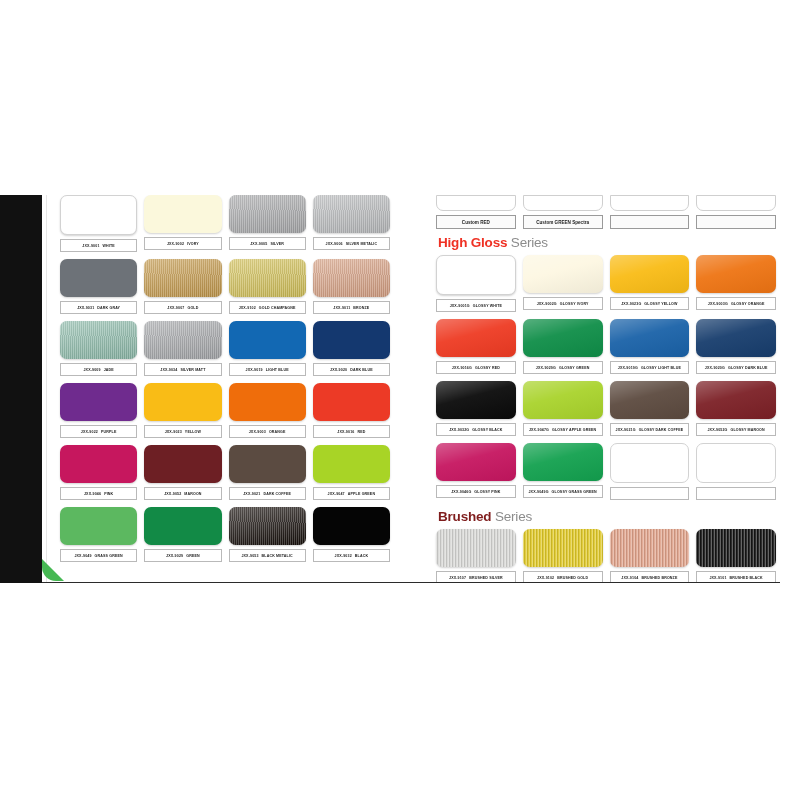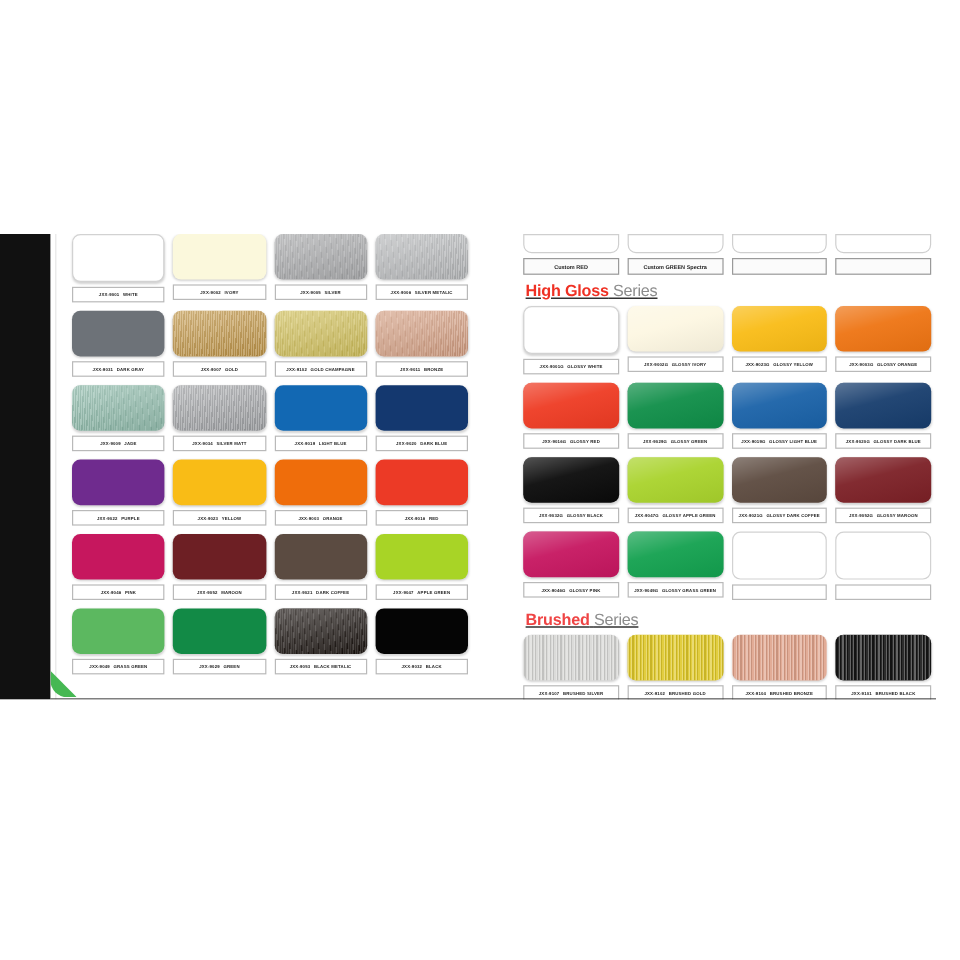--- a/index.html
+++ b/index.html
@@ -137,24 +137,23 @@
     margin-bottom:4px;
   }
 
   
   .series-heading{
     font-size:13.5px;
     font-weight:bold;
     letter-spacing:-.2px;
     margin:2px 0 5px 2px;
     white-space:nowrap;
-    text-decoration:underline;
   }
   .series-heading .accent-gloss{color:#ef3124;}
-  .series-heading .accent-brushed{color:#ef4444;}
+  .series-heading .accent-brushed{color:#7f1d1d;}
   .series-heading .suffix{color:#8c8c8c;font-weight:normal;}
 
   
   .cropped-row .chip{height:14px;border-radius:0 0 7px 7px;}
 </style>
 </head>
 <body>
 
 <div id="catalog-page">
 

